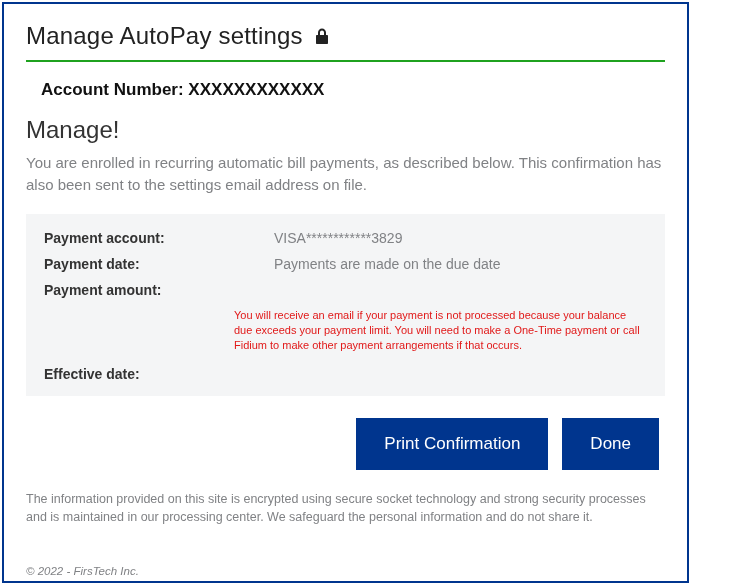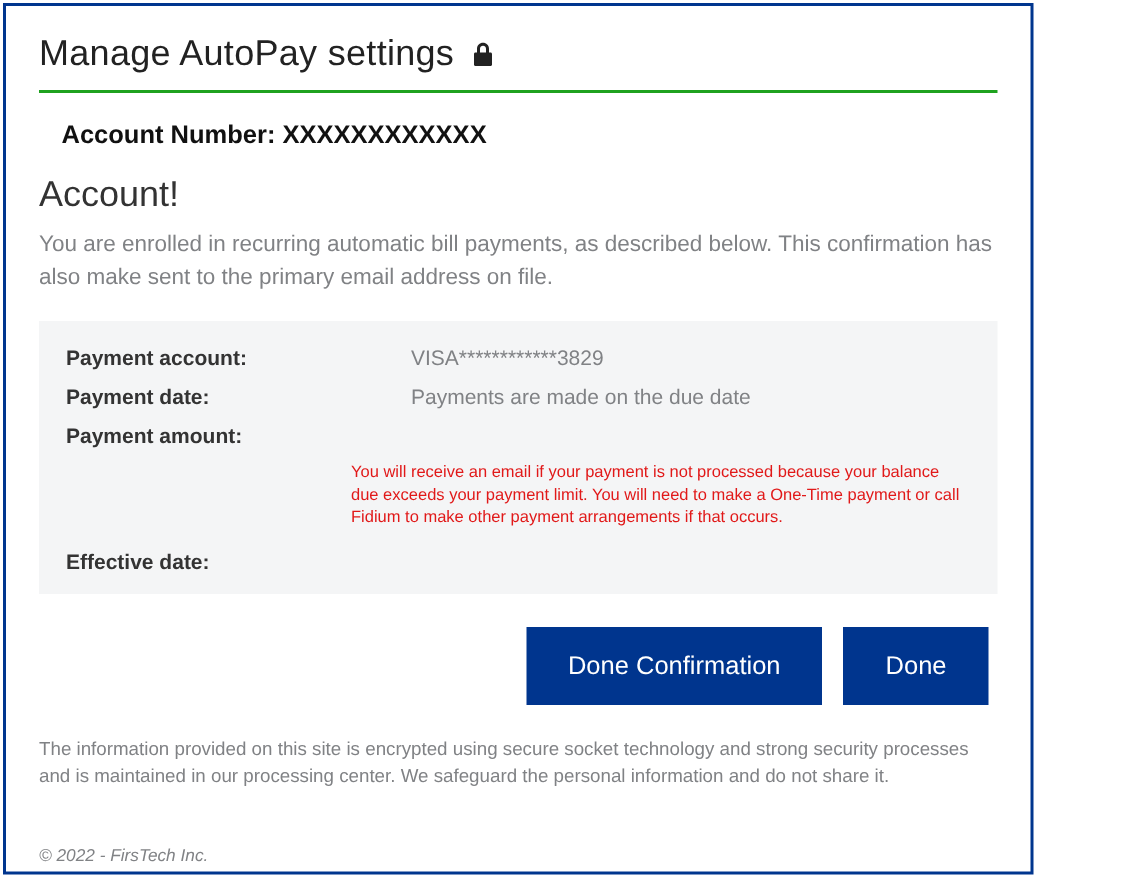--- a/index.html
+++ b/index.html
@@ -132,22 +132,22 @@
     </span>
   </div>
 
   <hr class="green-rule">
 
   <div class="acct-row">
     <span class="label">Account Number:</span>
     <span>XXXXXXXXXXXX</span>
   </div>
 
-  <h2 class="success-heading">Account!</h2>
-  <p class="success-desc">You are enrolled in recurring automatic bill payments, as described below. This confirmation has also make sent to the primary email address on file.</p>
+  <h2 class="success-heading">Manage!</h2>
+  <p class="success-desc">You are enrolled in recurring automatic bill payments, as described below. This confirmation has also been sent to the settings email address on file.</p>
 
   <div class="details-box">
 
     <div class="drow">
       <div class="dlabel">Payment account:</div>
       <div class="dval">VISA************3829</div>
     </div>
 
     <div class="drow">
       <div class="dlabel">Payment date:</div>
@@ -160,21 +160,21 @@
 
     <div class="warning">You will receive an email if your payment is not processed because your balance due exceeds your payment limit. You will need to make a One-Time payment or call Fidium to make other payment arrangements if that occurs.</div>
 
     <div class="drow last">
       <div class="dlabel">Effective date:</div>
     </div>
 
   </div>
 
   <div class="button-row">
-    <button class="btn">Done Confirmation</button>
+    <button class="btn">Print Confirmation</button>
     <button class="btn">Done</button>
   </div>
 
   <p class="disclaimer">The information provided on this site is encrypted using secure socket technology and strong security processes and is maintained in our processing center. We safeguard the personal information and do not share it.</p>
 
   <div class="copyright">© 2022 - FirsTech Inc.</div>
 
 </div>
 
 </body></html>

